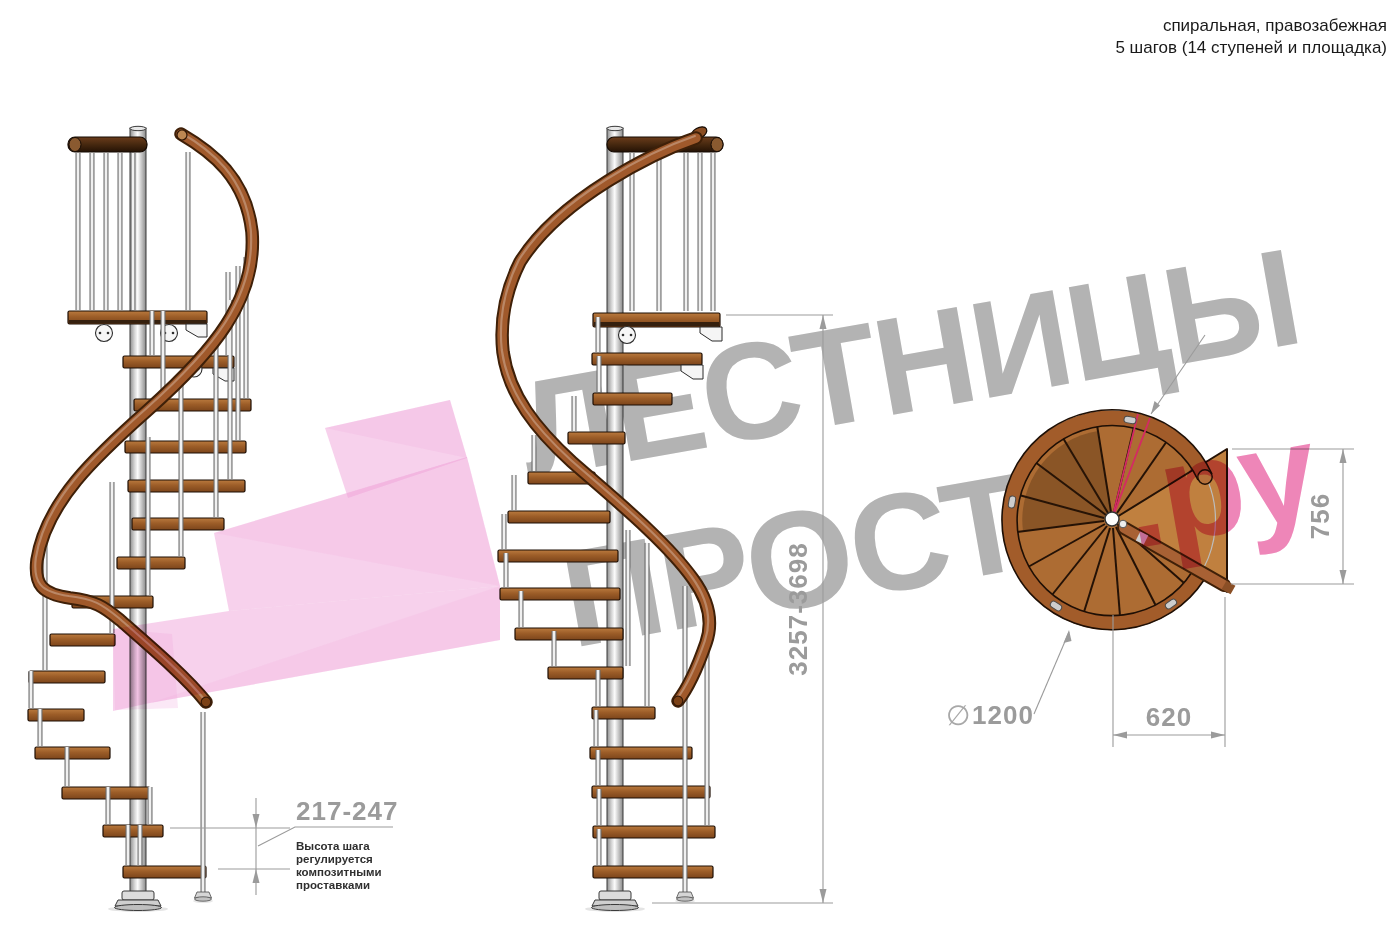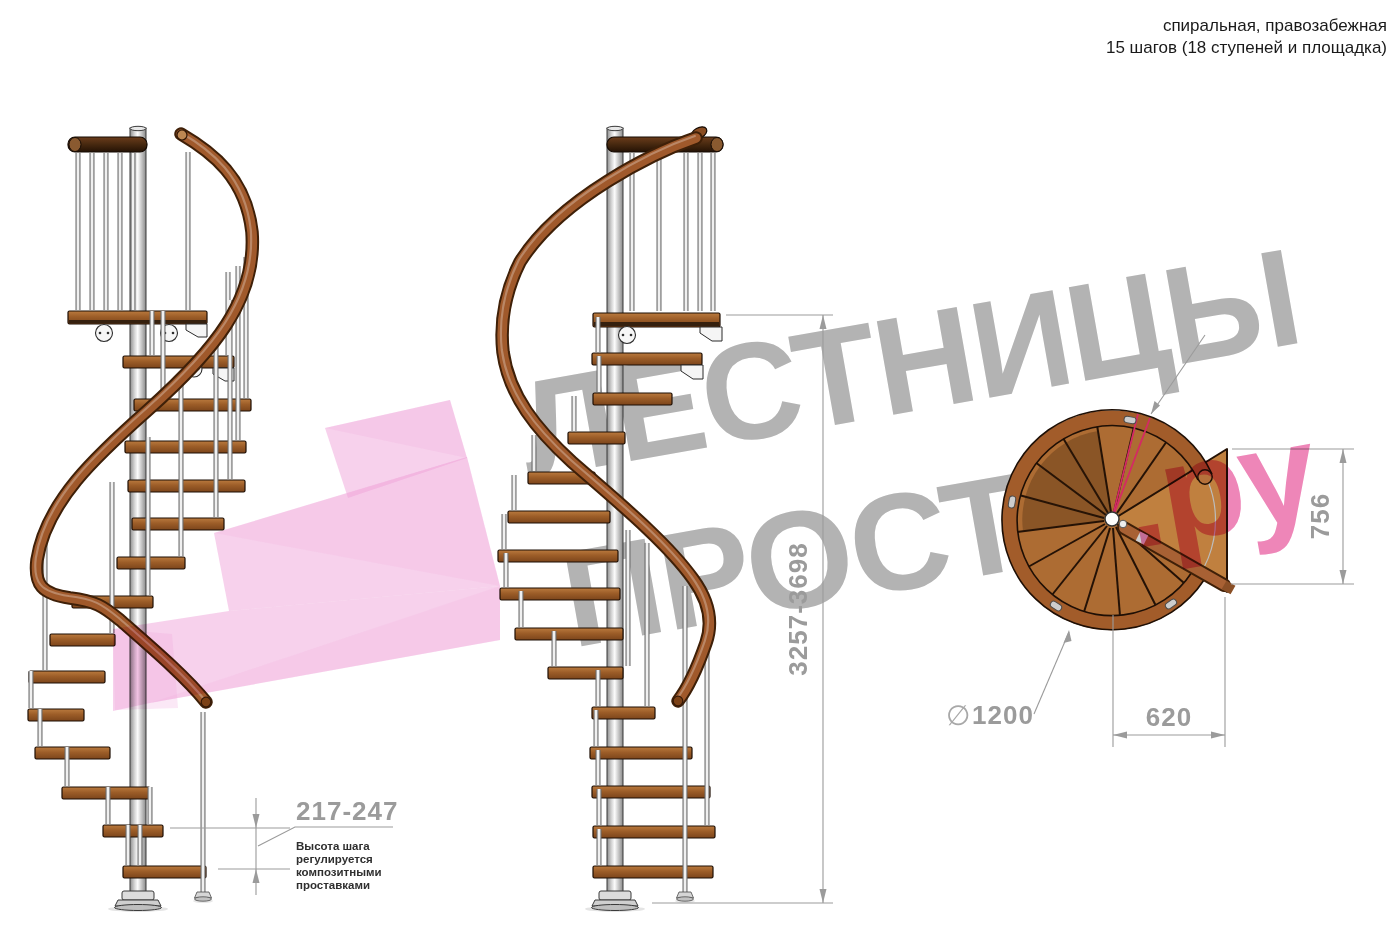--- a/index.html
+++ b/index.html
@@ -298,16 +298,16 @@
     <polygon class="arrowPoly" opacity="0.15" points="500,586 500,640 150,703"></polygon>
   </svg>
 
   <div class="wm wm-pink">
     <span class="ln1">ЛЕСТНИЦЫ</span>
     <span class="ln2"><span>ПРОСТО</span><span class="pink">.ру</span></span>
   </div>
 
   <div class="header">
     <div>спиральная, правозабежная</div>
-    <div>15 шагов (18 ступеней и площадка)</div>
+    <div>5 шагов (14 ступеней и площадка)</div>
   </div>
 
 </div>
 
 </body></html>

